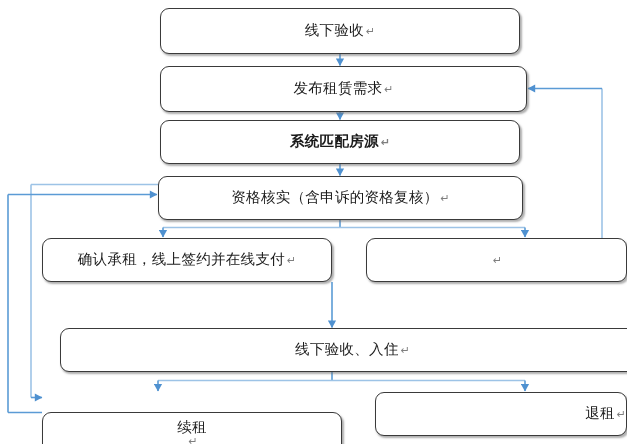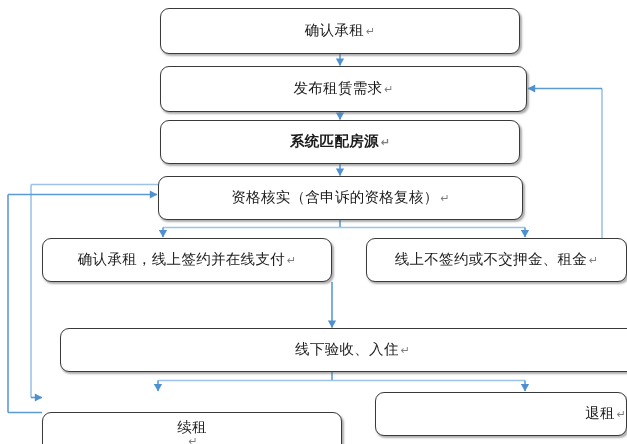--- a/index.html
+++ b/index.html
@@ -105,21 +105,21 @@
     </g>
 
     <g>
       <line x1="42" y1="412.5" x2="8" y2="412.5" stroke="#5b9bd5" stroke-width="1.6"></line>
       <line x1="8" y1="412.5" x2="8" y2="194.5" stroke="#5b9bd5" stroke-width="1.6"></line>
       <line x1="8" y1="194.5" x2="157" y2="194.5" stroke="#5b9bd5" stroke-width="1.6" marker-end="url(#arrow-right)"></line>
     </g>
   </svg>
 
   <div class="node" style="left:160px; top:8px; width:360px; height:46px;">
-    <span class="node-label">确认承租</span>
+    <span class="node-label">线下验收</span>
       <span class="pilcrow">↵</span>
   </div>
 
   <div class="node" style="left:160px; top:66px; width:367px; height:46px;">
     <span class="node-label">发布租赁需求</span>
       <span class="pilcrow">↵</span>
   </div>
 
   <div class="node" style="left:160px; top:120px; width:360px; height:44px;font-weight:bold;">
     <span class="node-label">系统匹配房源</span>
@@ -130,21 +130,20 @@
     <span class="node-label">资格核实（含申诉的资格复核）</span>
       <span class="pilcrow">↵</span>
   </div>
 
   <div class="node" style="left:42px; top:238px; width:290px; height:44px;">
     <span class="node-label">确认承租，线上签约并在线支付</span>
       <span class="pilcrow">↵</span>
   </div>
 
   <div class="node" style="left:366px; top:238px; width:261px; height:44px;">
-    <span class="node-label">线上不签约或不交押金、租金</span>
       <span class="pilcrow">↵</span>
   </div>
 
   <div class="node" style="left:60px; top:328px; width:585px; height:44px;">
     <span class="node-label">线下验收、入住</span>
       <span class="pilcrow">↵</span>
   </div>
 
   <div class="node" style="left:42px; top:412px; width:300px; height:44px;flex-direction:column;">
     <span class="node-label">续租</span>

